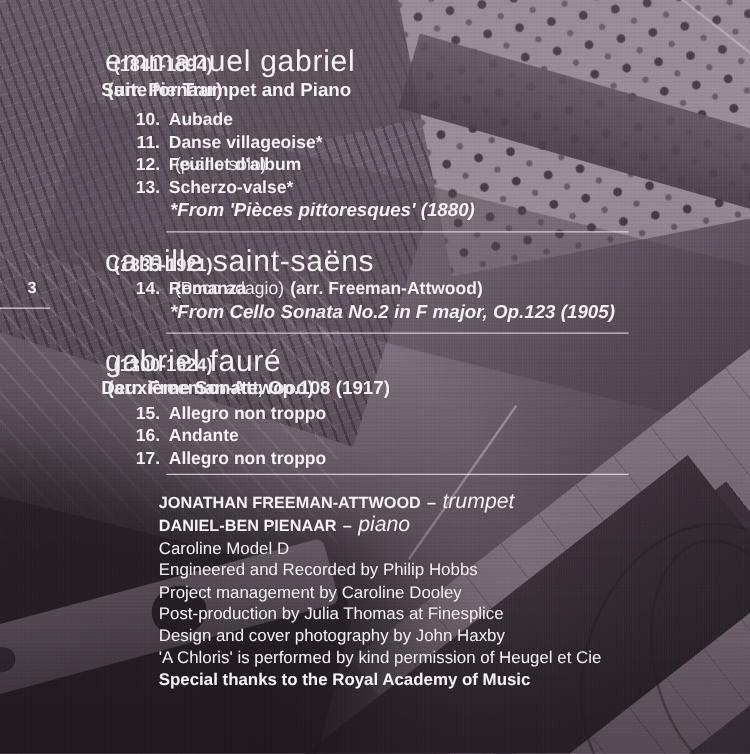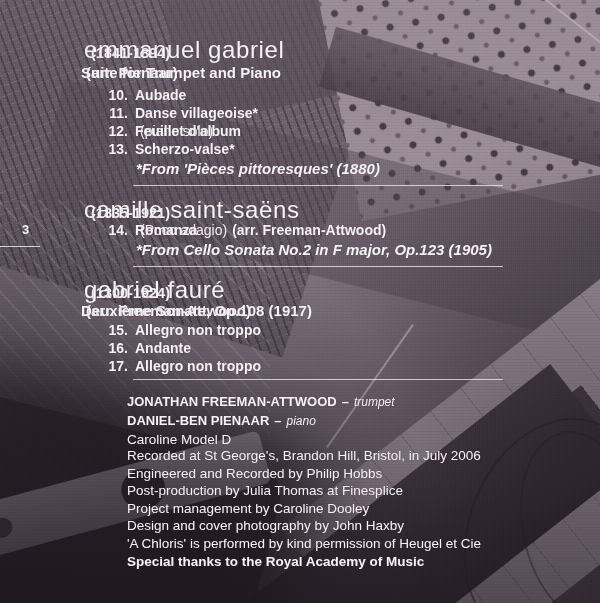--- a/index.html
+++ b/index.html
@@ -61,21 +61,21 @@
   .track .tnote{position:static;font-weight:400;margin-left:5px;}
   .track .tarr{position:static;font-weight:700;margin-left:5px;}
   .footnote{left:136px;font-size:15px;font-weight:700;font-style:italic;white-space:nowrap;}
   .sep{left:133px;width:370px;height:1px;background:rgba(246,240,246,.75);}
   .pagenum{left:22px;top:222px;font-size:13px;font-weight:700;}
   .pagetick{left:0;top:246px;width:40px;height:1px;background:rgba(246,240,246,.8);}
   .performers{left:127px;top:392px;line-height:18px;white-space:nowrap;}
   .performers div{position:static;}
   .pname{position:static;font-size:13px;font-weight:700;}
   .pdash{position:static;font-size:13px;font-weight:700;margin:0 5px;}
-  .prole{position:static;font-size:12px;font-style:italic;}
+  .prole{position:static;font-size:17px;font-style:italic;}
   .instrument{position:static;font-size:13.5px;font-weight:400;}
   .credits{left:127px;top:447px;line-height:17.6px;font-size:13.5px;font-weight:400;white-space:nowrap;}
   .credits div{position:static;}
   .credit-bold{font-weight:700;}
 </style>
 </head>
 <body>
 
 <div class="page">
 
@@ -163,23 +163,22 @@
       </div>
       <div>
         <span class="pname">DANIEL-BEN PIENAAR</span><span class="pdash">–</span><span class="prole">piano</span>
       </div>
       <div>
         <span class="instrument">Caroline Model D</span>
       </div>
     </div>
 
     <div class="credits">
-      <div>Recorded at St George's, Brandon Hill, Bristol, in July 2006</div>
       <div>Engineered and Recorded by Philip Hobbs</div>
+      <div>Project management by Caroline Dooley</div>
       <div>Post-production by Julia Thomas at Finesplice</div>
-      <div>Project management by Caroline Dooley</div>
       <div>Design and cover photography by John Haxby</div>
       <div>'A Chloris' is performed by kind permission of Heugel et Cie</div>
       <div class="credit-bold">Special thanks to the Royal Academy of Music</div>
     </div>
 
   </div>
 </div>
 
 </body></html>

